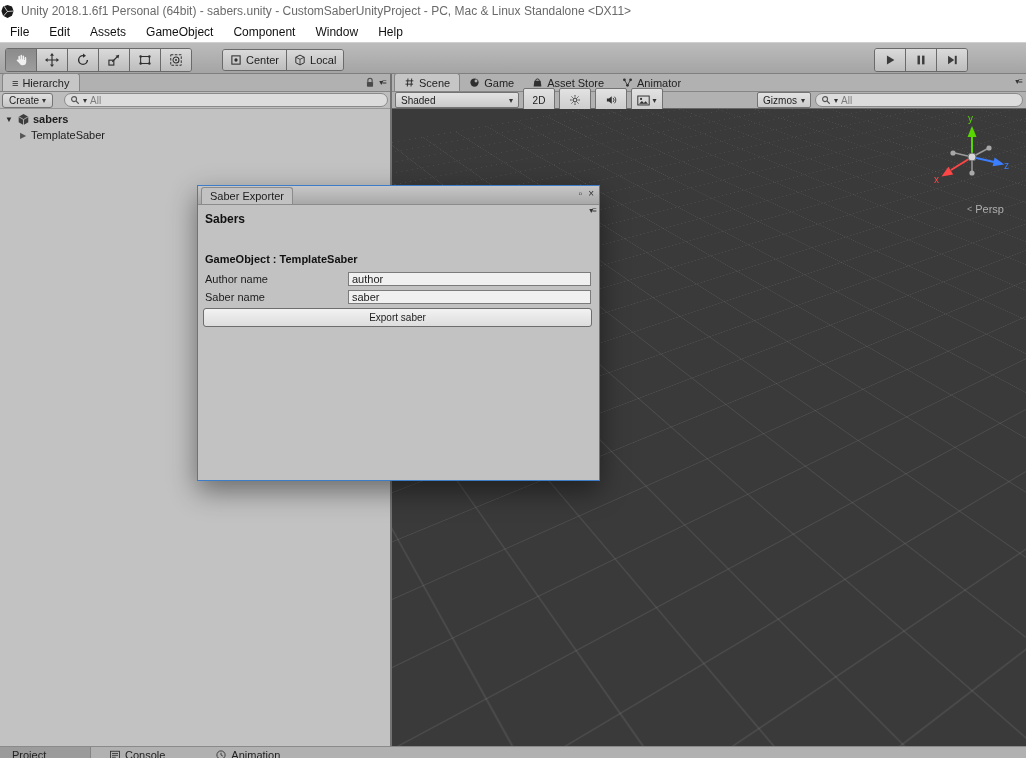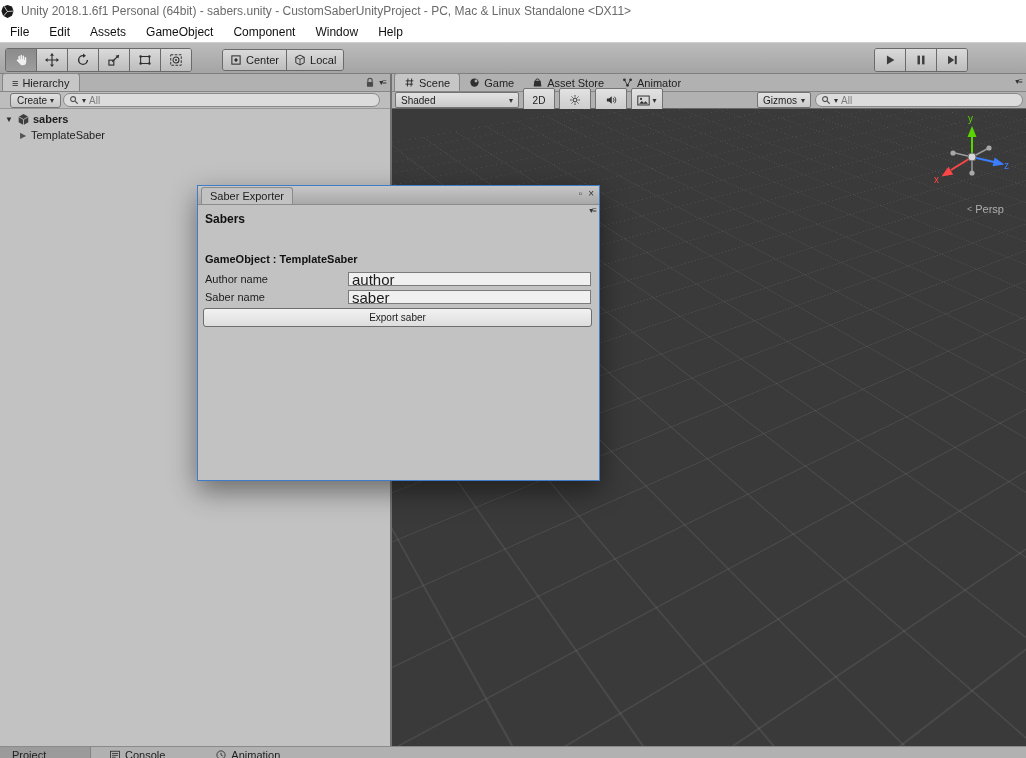--- a/index.html
+++ b/index.html
@@ -34,21 +34,21 @@
   .panel-tabbar{position:absolute;left:0;right:0;top:0;height:18px;background:#b1b1b1;
                 border-bottom:1px solid #868686;display:flex;align-items:flex-end;padding-left:2px;box-sizing:border-box;}
   .ptab{display:flex;align-items:center;gap:4px;height:17px;padding:0 9px;font-size:11px;color:#222;}
   .ptab.active{background:#c6c6c6;border:1px solid #868686;border-bottom:none;border-radius:3px 3px 0 0;margin-bottom:0;}
   .tabbar-right{position:absolute;right:4px;top:3px;display:flex;align-items:center;gap:4px;}
   .pmenu{font-size:8px;color:#333;letter-spacing:-1px;}
 
   
   .hierarchy-panel{left:0;top:74px;width:390px;height:672px;background:#c2c2c2;}
   .hier-toolbar{position:absolute;left:0;right:0;top:18px;height:17px;background:#bdbdbd;
-                border-bottom:1px solid #989898;display:flex;align-items:center;gap:2px;padding:0 10px;box-sizing:border-box;}
+                border-bottom:1px solid #989898;display:flex;align-items:center;gap:11px;padding:0 2px;box-sizing:border-box;}
   .create-btn{height:13px;display:flex;align-items:center;gap:3px;padding:0 6px;font-size:10px;
               background:linear-gradient(#e0e0e0,#c7c7c7);border:1px solid #757575;border-radius:3px;}
   .caret{font-size:8px;color:#333;}
   .search-pill{flex:1;height:12px;border:1px solid #8a8a8a;border-radius:7px;background:#dcdcdc;
                display:flex;align-items:center;gap:3px;padding:0 5px;font-size:10px;color:#7c7c7c;}
   .hier-tree{position:absolute;left:0;right:0;top:35px;bottom:0;background:#c2c2c2;padding-top:2px;}
   .tree-row{height:16px;display:flex;align-items:center;gap:3px;padding-left:4px;font-size:11px;}
   .tree-row.child{padding-left:18px;color:#1c1c1c;}
   .fold{width:10px;text-align:center;font-size:8px;color:#2e2e2e;}
   .fold.dim{color:#555;}
@@ -80,21 +80,21 @@
   .sw-titlebar{position:absolute;left:0;right:0;top:0;height:18px;background:linear-gradient(#c7c7c7,#a8a8a8);
                border-bottom:1px solid #8b8b8b;}
   .sw-tab{position:absolute;left:3px;top:1px;height:16px;background:#c2c2c2;border:1px solid #8b8b8b;border-bottom:none;
           border-radius:3px 3px 0 0;display:flex;align-items:center;padding:0 8px;font-size:11px;color:#1c1c1c;}
   .sw-controls{position:absolute;right:5px;top:2px;display:flex;gap:6px;font-size:10px;color:#333;}
   .sw-menu{position:absolute;right:3px;top:20px;}
   .sw-heading{position:absolute;left:7px;top:26px;font-weight:bold;font-size:12px;color:#111;}
   .sw-target{position:absolute;left:7px;top:67px;font-weight:bold;font-size:11px;color:#111;}
   .sw-row{position:absolute;left:7px;right:8px;height:16px;display:flex;align-items:center;}
   .sw-label{width:143px;font-size:11px;color:#1c1c1c;}
-  .sw-input{flex:1;height:14px;font-size:15px;font-family:inherit;color:#1c1c1c;background:#f0f0f0;
+  .sw-input{flex:1;height:14px;font-size:11px;font-family:inherit;color:#1c1c1c;background:#f0f0f0;
             border:1px solid #7b7b7b;padding:0 3px;box-sizing:border-box;outline:none;}
   .sw-export{position:absolute;left:5px;right:7px;top:122px;height:17px;border:1px solid #6d6d6d;border-radius:3px;
              background:linear-gradient(#f2f2f2,#dddddd);display:flex;align-items:center;justify-content:center;
              font-size:10px;color:#1c1c1c;}
 
   
   .bottom-tabs{left:0;bottom:0;width:1026px;height:12px;background:#b1b1b1;border-top:1px solid #8a8a8a;
                display:flex;align-items:flex-start;overflow:hidden;}
   .btab{height:16px;display:flex;align-items:center;gap:4px;padding:0 12px;font-size:11px;color:#222;}
   .btab.project{background:#9b9b9b;border-right:1px solid #848484;min-width:66px;}

